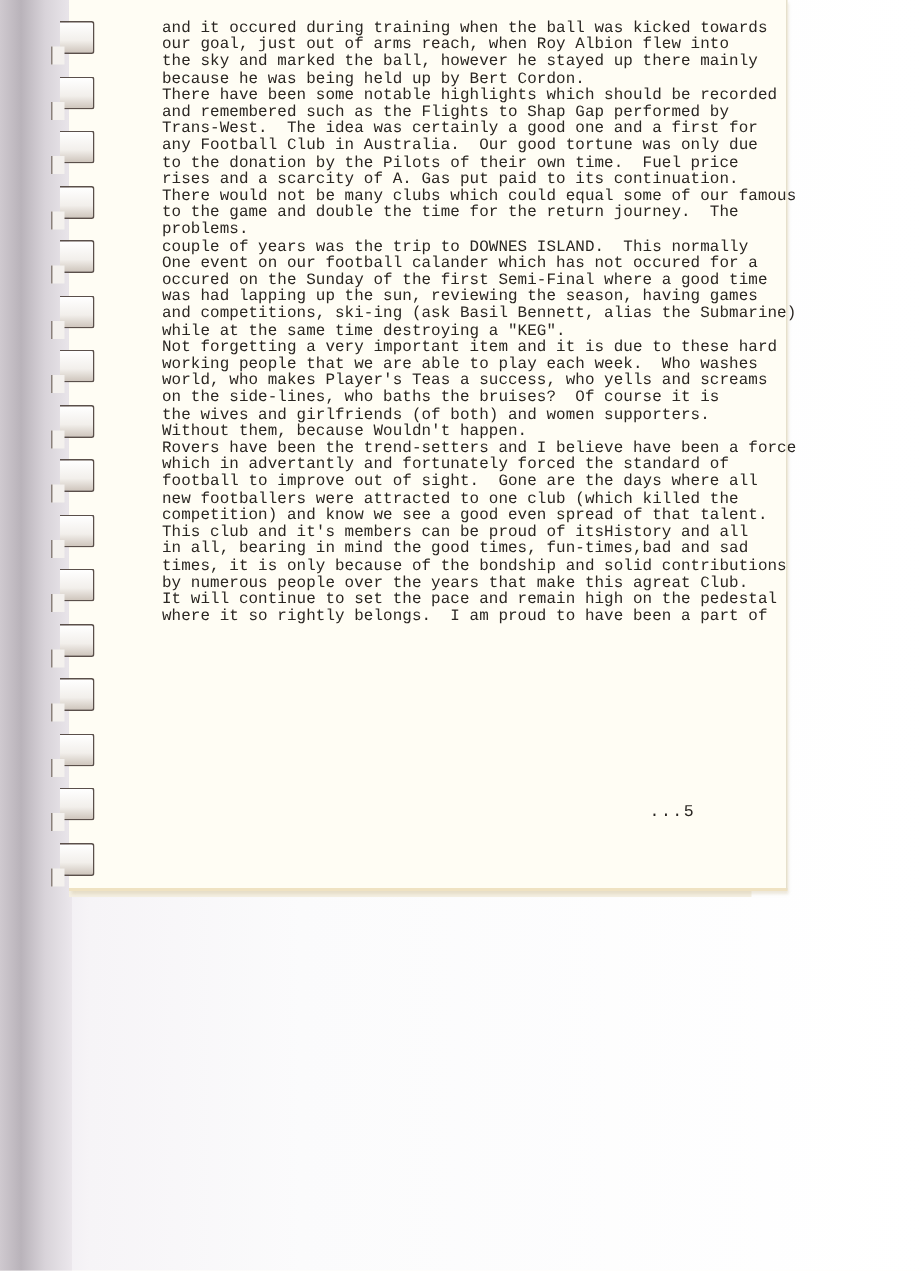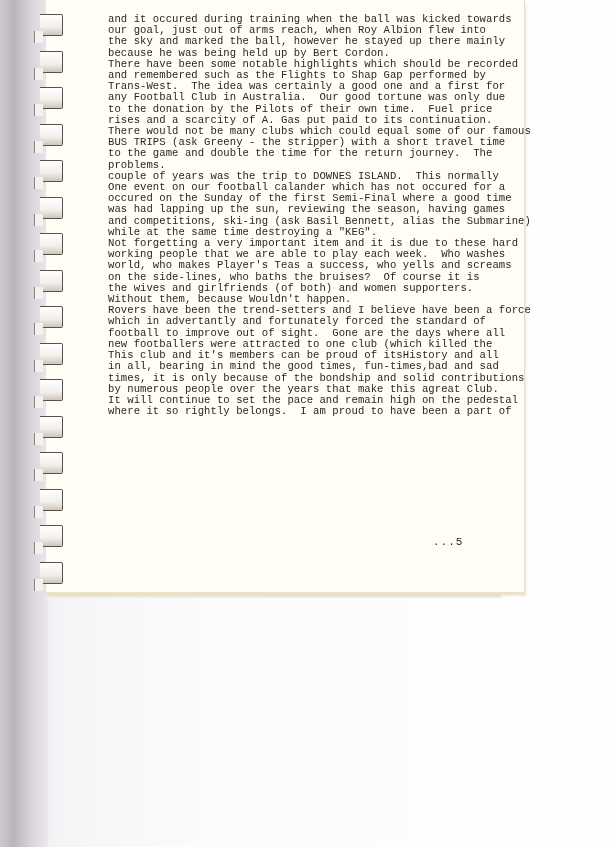--- a/index.html
+++ b/index.html
@@ -77,39 +77,39 @@
   <span class="line">our goal, just out of arms reach, when Roy Albion flew into</span>
   <span class="line">the sky and marked the ball, however he stayed up there mainly</span>
   <span class="line">because he was being held up by Bert Cordon.</span>
   <span class="line">There have been some notable highlights which should be recorded</span>
   <span class="line">and remembered such as the Flights to Shap Gap performed by</span>
   <span class="line">Trans-West.  The idea was certainly a good one and a first for</span>
   <span class="line">any Football Club in Australia.  Our good tortune was only due</span>
   <span class="line">to the donation by the Pilots of their own time.  Fuel price</span>
   <span class="line">rises and a scarcity of A. Gas put paid to its continuation.</span>
   <span class="line">There would not be many clubs which could equal some of our famous</span>
-  <span class="line">BUS TRIPS (ask Greeny - the stripper) with a short travel time</span>
   <span class="line">to the game and double the time for the return journey.  The</span>
   <span class="line">problems.</span>
   <span class="line">couple of years was the trip to DOWNES ISLAND.  This normally</span>
   <span class="line">One event on our football calander which has not occured for a</span>
   <span class="line">occured on the Sunday of the first Semi-Final where a good time</span>
   <span class="line">was had lapping up the sun, reviewing the season, having games</span>
   <span class="line">and competitions, ski-ing (ask Basil Bennett, alias the Submarine)</span>
   <span class="line">while at the same time destroying a "KEG".</span>
   <span class="line">Not forgetting a very important item and it is due to these hard</span>
   <span class="line">working people that we are able to play each week.  Who washes</span>
   <span class="line">world, who makes Player's Teas a success, who yells and screams</span>
   <span class="line">on the side-lines, who baths the bruises?  Of course it is</span>
   <span class="line">the wives and girlfriends (of both) and women supporters.</span>
   <span class="line">Without them, because Wouldn't happen.</span>
   <span class="line">Rovers have been the trend-setters and I believe have been a force</span>
   <span class="line">which in advertantly and fortunately forced the standard of</span>
   <span class="line">football to improve out of sight.  Gone are the days where all</span>
   <span class="line">new footballers were attracted to one club (which killed the</span>
+  <span class="line">competition) and know we see a good even spread of that talent.</span>
   <span class="line">This club and it's members can be proud of itsHistory and all</span>
   <span class="line">in all, bearing in mind the good times, fun-times,bad and sad</span>
   <span class="line">times, it is only because of the bondship and solid contributions</span>
   <span class="line">by numerous people over the years that make this agreat Club.</span>
   <span class="line">It will continue to set the pace and remain high on the pedestal</span>
   <span class="line">where it so rightly belongs.  I am proud to have been a part of</span>
 </div>
 
 <div class="page-number">...5</div>
 

